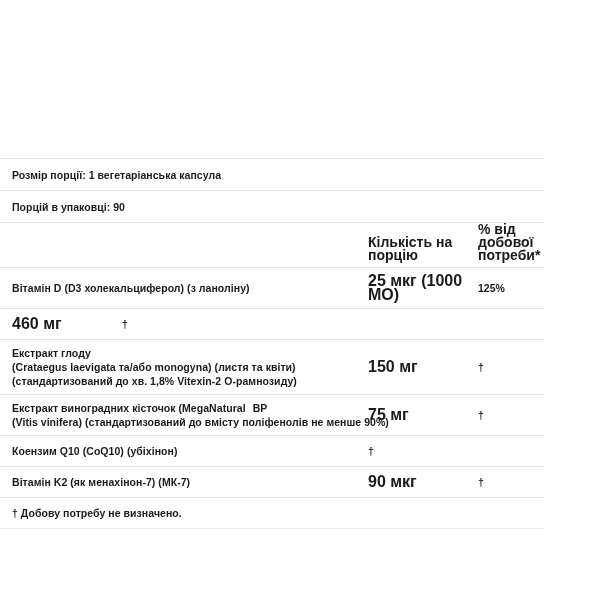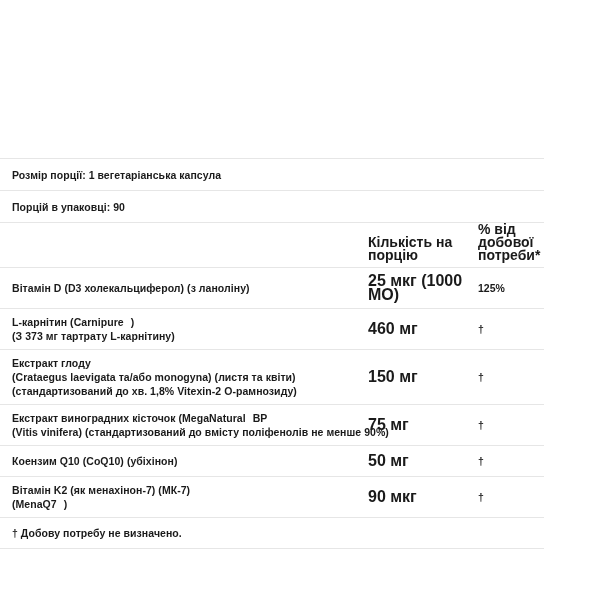--- a/index.html
+++ b/index.html
@@ -135,24 +135,20 @@
     <div class="cell-name">
       <span class="nm-line">Вітамін D (D3 холекальциферол) (з ланоліну)</span>
     </div>
     <div class="cell-amount">25 мкг (1000 МО)</div>
     <div class="cell-dv">125%</div>
   </div>
 
   <div class="rule"></div>
 
   <div class="row row-item">
-    <div class="cell-name">
-      <span class="nm-line"><span>L-карнітин (Carnipure</span><span class="tm-gap"></span><span>)</span></span>
-      <span class="nm-line">(З 373 мг тартрату L-карнітину)</span>
-    </div>
     <div class="cell-amount">460 мг</div>
     <div class="cell-dv">†</div>
   </div>
 
   <div class="rule"></div>
 
   <div class="row row-item">
     <div class="cell-name">
       <span class="nm-line">Екстракт глоду</span>
       <span class="nm-line">(Crataegus laevigata та/або monogyna) (листя та квіти)</span>
@@ -172,30 +168,28 @@
     <div class="cell-amount">75 мг</div>
     <div class="cell-dv">†</div>
   </div>
 
   <div class="rule"></div>
 
   <div class="row row-item">
     <div class="cell-name">
       <span class="nm-line">Коензим Q10 (CoQ10) (убіхінон)</span>
     </div>
-    <div class="cell-amount">50 мг</div>
     <div class="cell-dv">†</div>
   </div>
 
   <div class="rule"></div>
 
   <div class="row row-item">
     <div class="cell-name">
       <span class="nm-line">Вітамін K2 (як менахінон-7) (МК-7)</span>
-      <span class="nm-line"><span>(MenaQ7</span><span class="tm-gap"></span><span>)</span></span>
     </div>
     <div class="cell-amount">90 мкг</div>
     <div class="cell-dv">†</div>
   </div>
 
   <div class="rule"></div>
 
   <div class="row row-foot">
     <span class="footnote-text">† Добову потребу не визначено.</span>
   </div>

